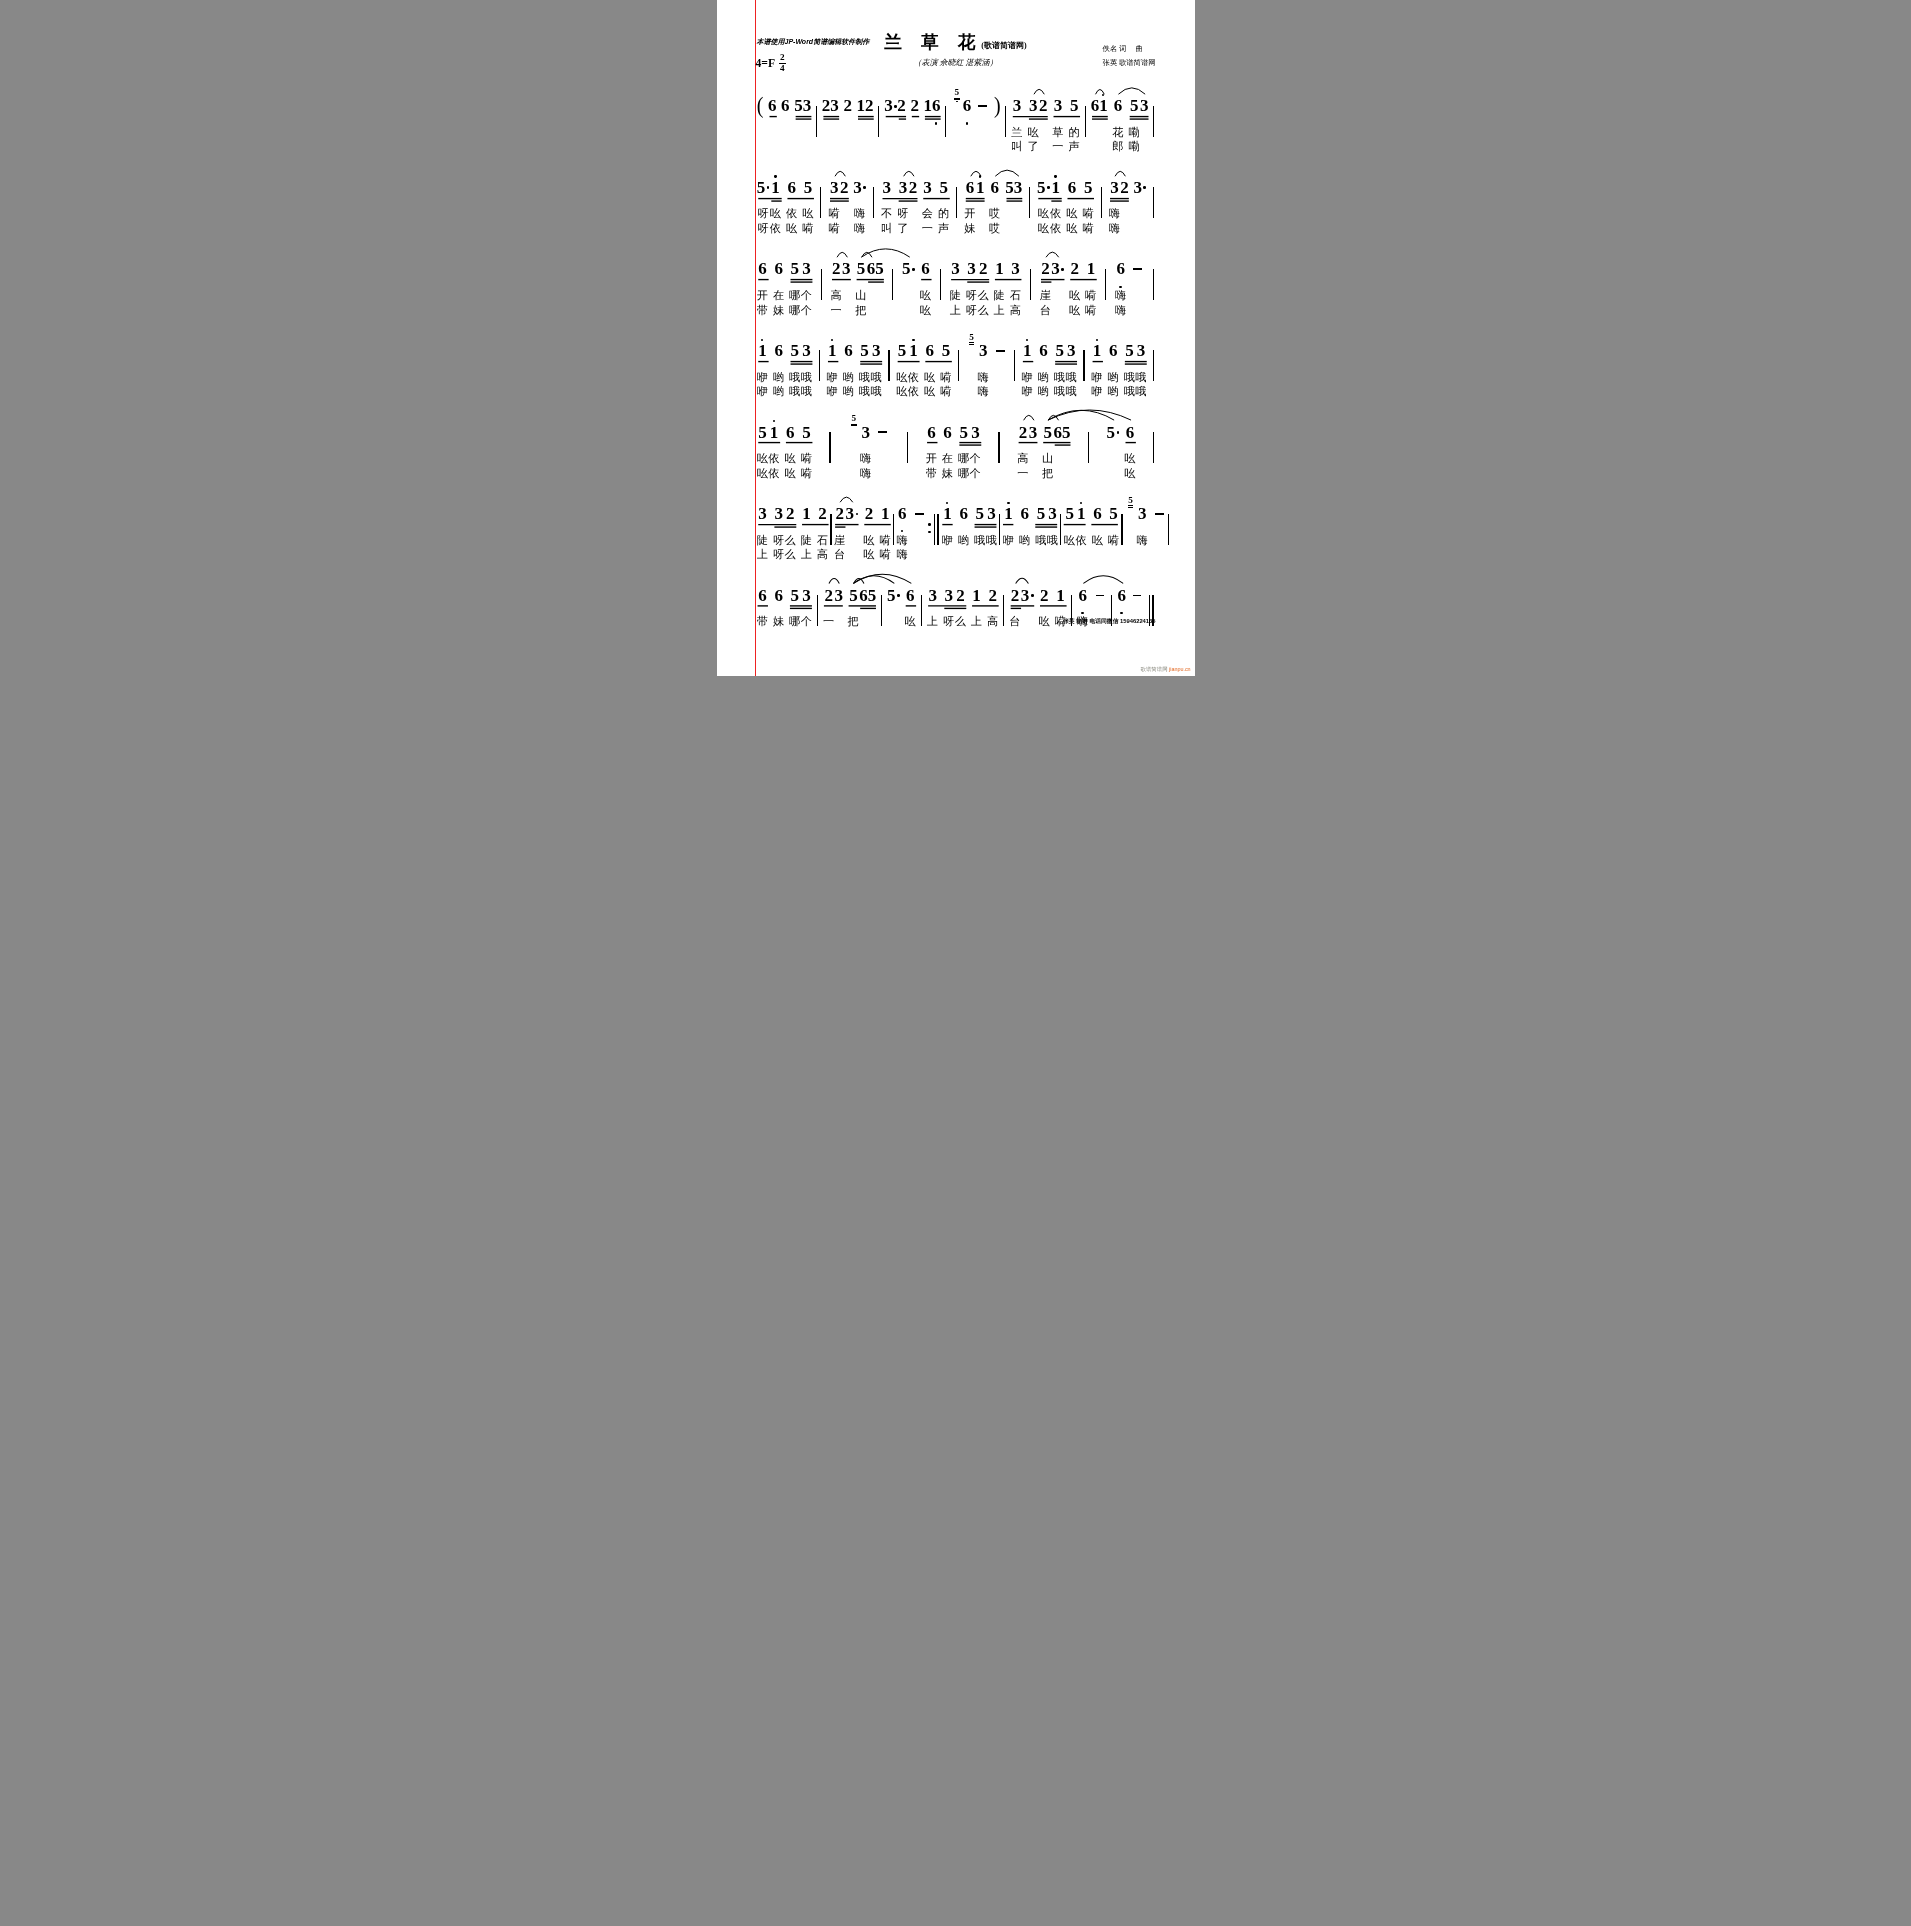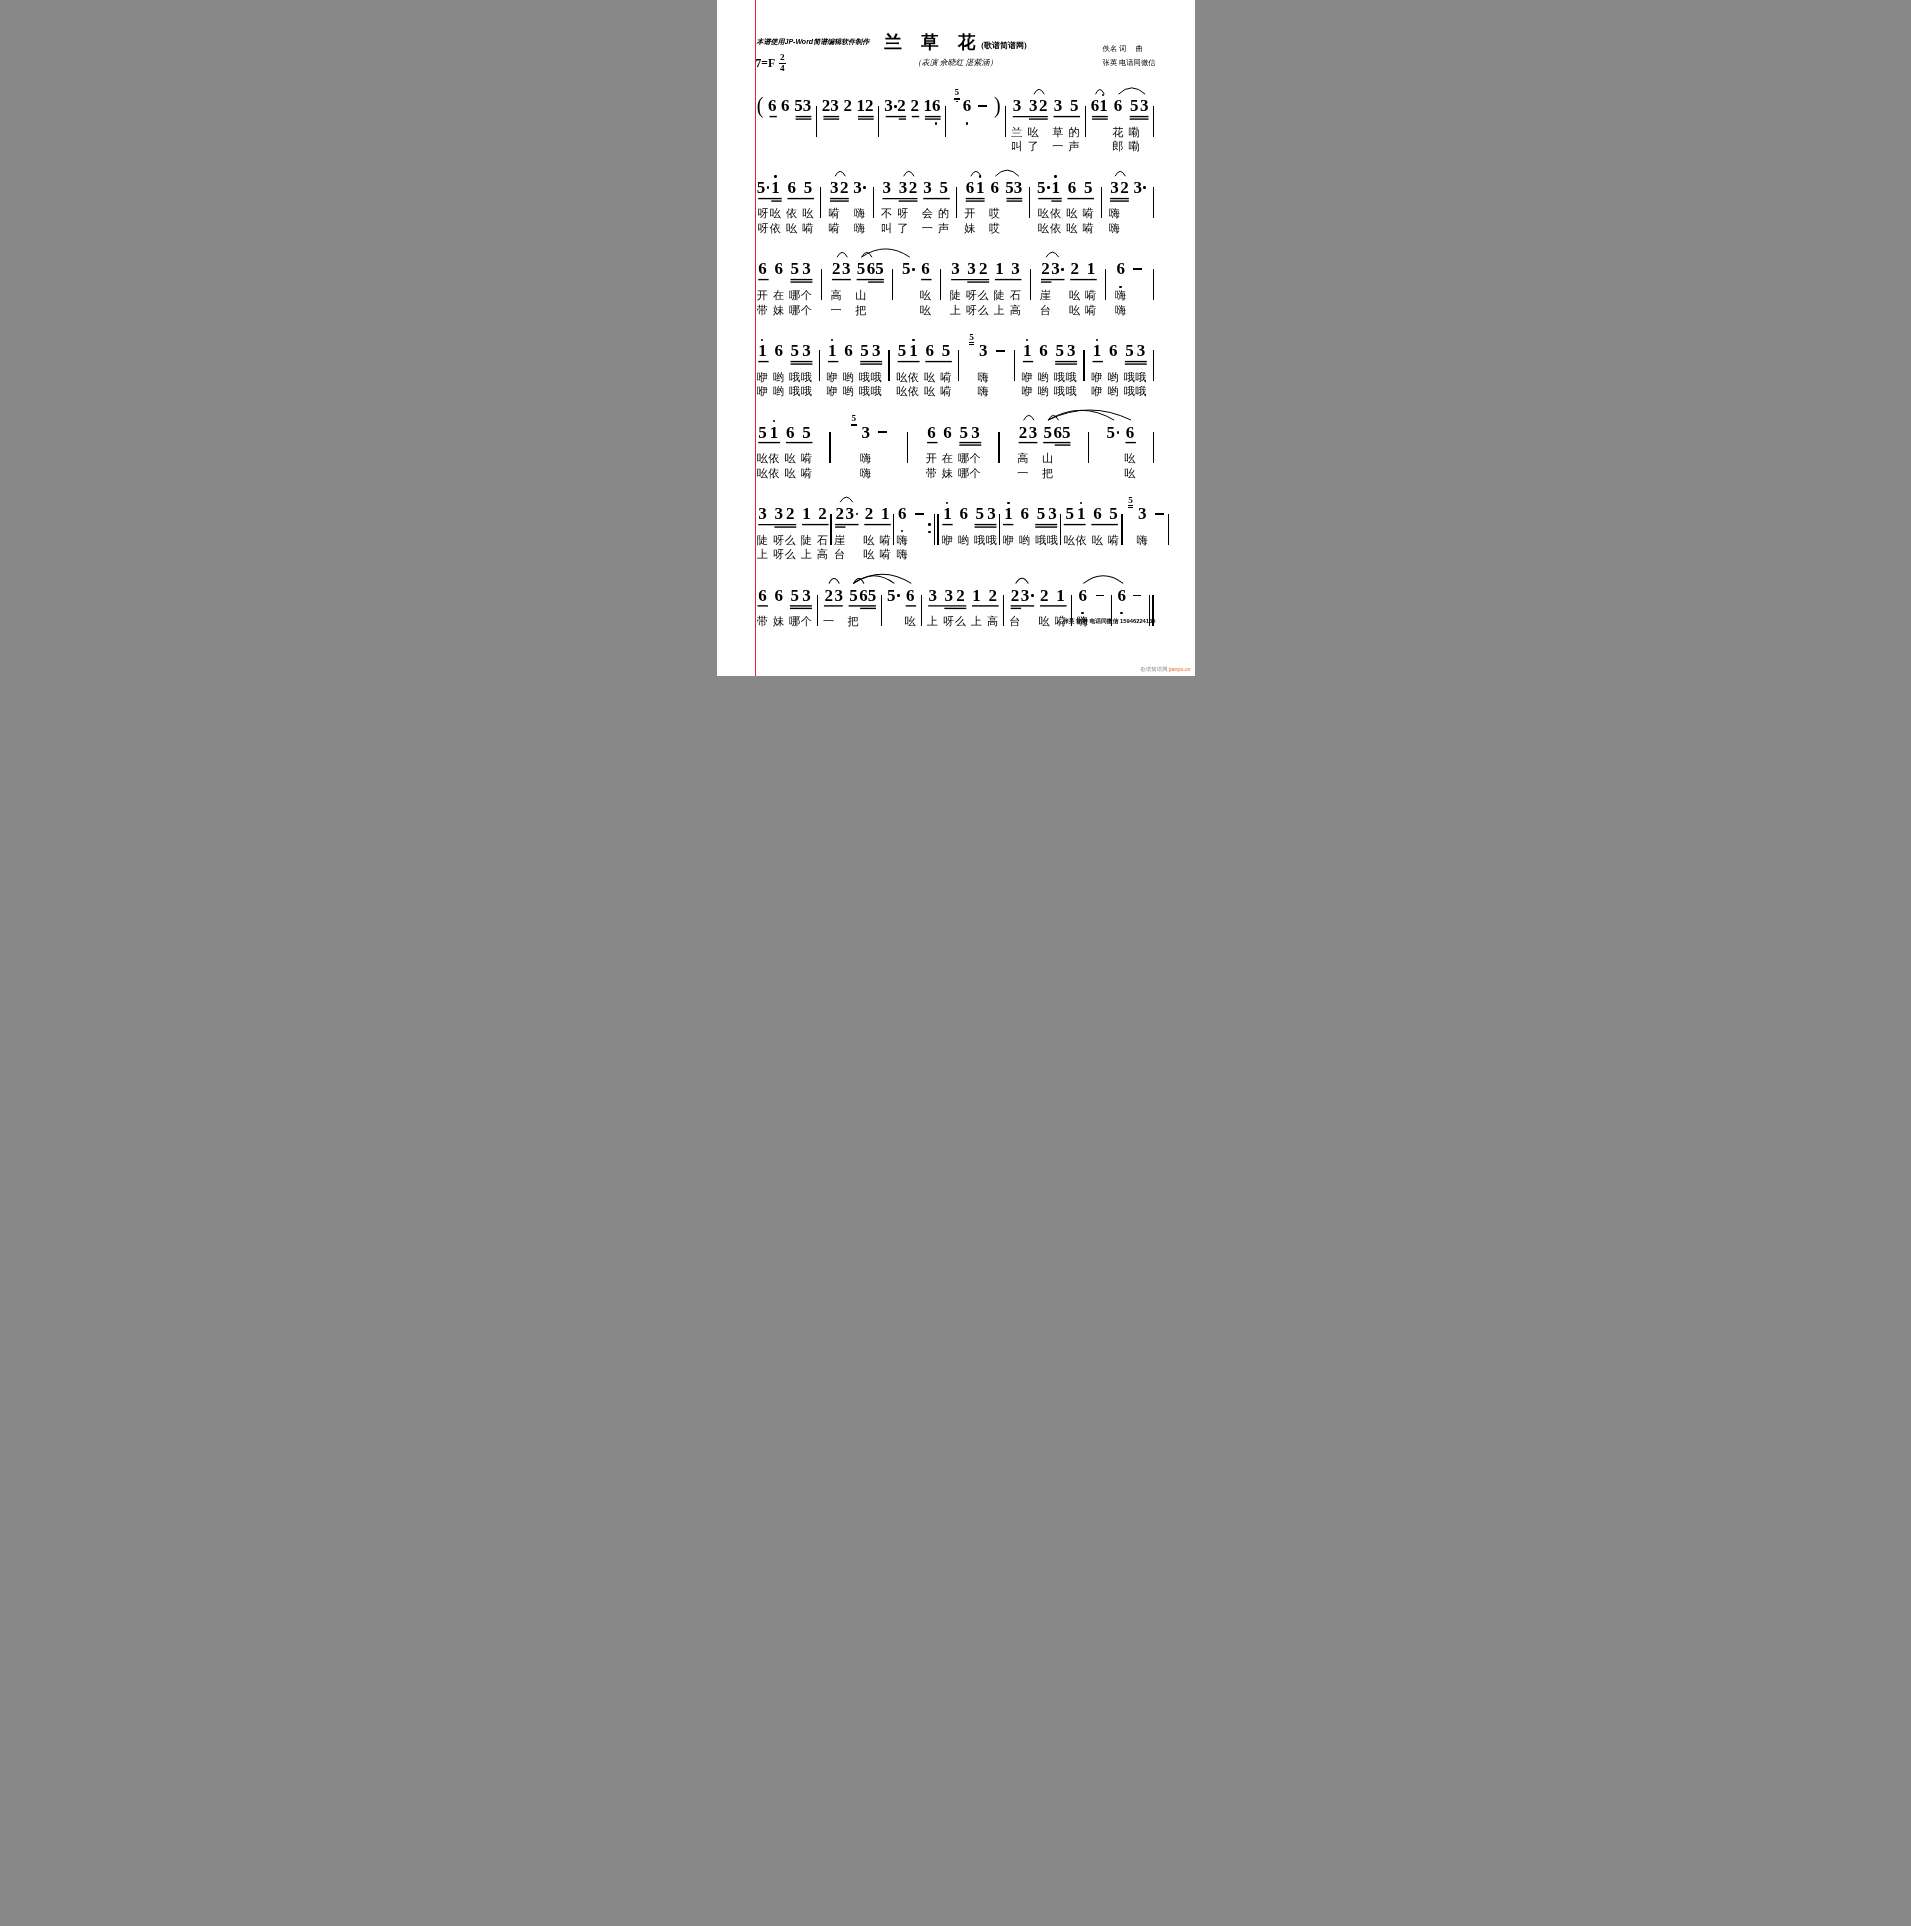--- a/index.html
+++ b/index.html
@@ -58,29 +58,29 @@
 <div class="page">
   <div class="redline" style="background: rgb(238, 34, 34);"></div>
 
   <div class="header">
     <div class="jp-note">本谱使用JP-Word简谱编辑软件制作</div>
     <div class="title-row">
       <span class="title">兰草花</span><span class="region">(歌谱简谱网)</span>
     </div>
     <div class="subtitle">（表演 佘晓红 湛紫涵）</div>
     <div class="keysig">
-      <span>7=F</span>
+      <span>4=F</span>
       <span class="frac">
         <span class="num">2</span>
         <span class="den">4</span>
       </span>
     </div>
     <div class="credits">
       <div>佚名 词　 曲</div>
-      <div>张英 电话同微信</div>
+      <div>张英 歌谱简谱网</div>
     </div>
   </div>
 
   <div id="score">
       <div class="system">
         <svg class="overlay" width="401" height="73" style="width: 401px; height: 73px;" viewBox="0 0 1040 190">
           <line x1="33.328125" x2="52.328125" y1="90" y2="90" stroke="#000" stroke-width="3.6"></line>
           <line x1="101.328125" x2="142.328125" y1="90" y2="90" stroke="#000" stroke-width="3.6"></line>
           <line x1="101.328125" x2="142.328125" y1="96.5" y2="96.5" stroke="#000" stroke-width="3.6"></line>
           <line x1="173.546875" x2="214.546875" y1="90" y2="90" stroke="#000" stroke-width="3.6"></line>

